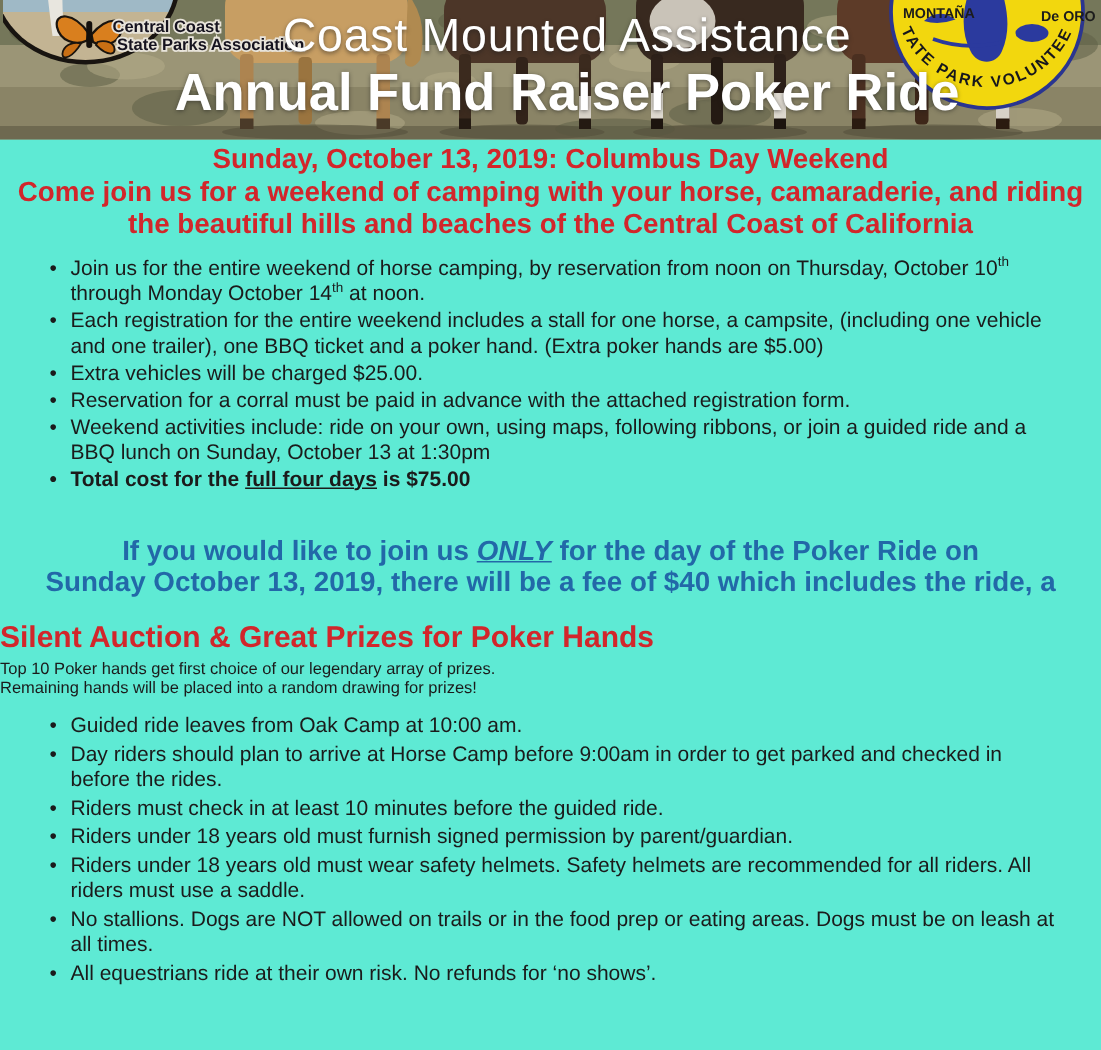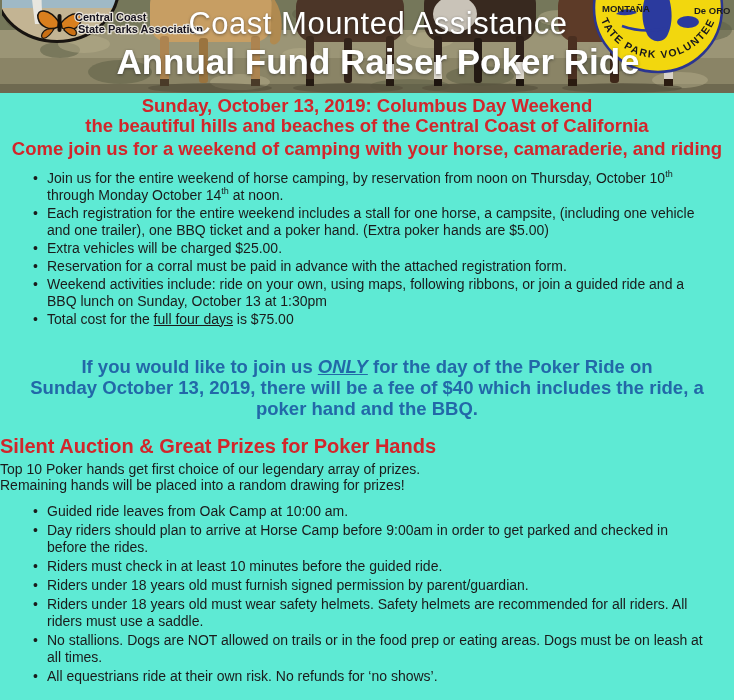--- a/index.html
+++ b/index.html
@@ -36,34 +36,34 @@
   .intro-line{font-size:18.5px;line-height:1.1;font-weight:700;white-space:nowrap;}
   .intro-line.first{margin-top:2px;}
   
   .bullets{list-style:none;margin:0;padding:0 24px 0 31px;}
   .list1{margin-top:11px;}
   .list2{margin-top:10px;}
   .bullets li{position:relative;padding-left:16px;font-size:14px;line-height:1.21;}
   .list1 li{margin-bottom:1px;}
   .list2 li{margin-bottom:2px;}
   .bullets li::before{content:"\2022";position:absolute;left:2px;top:0;}
-  .bullets li.bold{font-weight:400;}
+  .bullets li.bold{font-weight:700;}
   sup{font-size:9px;line-height:0;}
   .u{text-decoration:underline;}
   
   .day-only{
     margin-top:30px;text-align:center;
     color:var(--blue);font-weight:700;font-size:18.5px;line-height:1.13;
   }
   .day-only .line{white-space:nowrap;}
   .only{font-style:italic;text-decoration:underline;}
   
   .auction{margin-top:15px;text-align:left;}
   .auction h3{margin:0;color:var(--red);font-size:20px;line-height:1.12;font-weight:700;}
-  .aline{font-size:14px;line-height:1.17;color:var(--ink);}
+  .aline{font-size:11px;line-height:1.17;color:var(--ink);}
   .aline.first{margin-top:3px;}
 </style>
 </head>
 <body>
 
 <div class="page">
 
   <header class="banner">
 
     <svg class="photo" width="734" height="93" viewBox="0 0 734 93" aria-hidden="true">
@@ -186,43 +186,42 @@
     </svg>
 
     <div class="banner-titles">
       <div class="bt1">Coast Mounted Assistance</div>
       <div class="bt2">Annual Fund Raiser Poker Ride</div>
     </div>
   </header>
 
   <section class="intro">
     <h2>Sunday, October 13, 2019: Columbus Day Weekend</h2>
+    <div class="intro-line first">Come join us for a weekend of camping with your horse, camaraderie, and riding</div>
     <div class="intro-line">the beautiful hills and beaches of the Central Coast of California</div>
-    <div class="intro-line first">Come join us for a weekend of camping with your horse, camaraderie, and riding</div>
   </section>
 
   <ul class="bullets list1">
     <li>
       <span>Join us for the entire weekend of horse camping, by reservation from noon on Thursday, October 10</span><sup>th</sup><span> through Monday October 14</span><sup>th</sup><span> at noon.</span>
     </li>
     <li>Each registration for the entire weekend includes a stall for one horse, a campsite, (including one vehicle and one trailer), one BBQ ticket and a poker hand. (Extra poker hands are $5.00)</li>
     <li>Extra vehicles will be charged $25.00.</li>
     <li>Reservation for a corral must be paid in advance with the attached registration form.</li>
     <li>Weekend activities include: ride on your own, using maps, following ribbons, or join a guided ride and a BBQ lunch on Sunday, October 13 at 1:30pm</li>
     <li class="bold">
       <span>Total cost for the </span><span class="u">full four days</span><span> is $75.00</span>
     </li>
   </ul>
 
   <section class="day-only">
     <div class="line">
       <span>If you would like to join us </span><em class="only">ONLY</em><span> for the day of the Poker Ride on</span>
     </div>
     <div class="line">Sunday October 13, 2019, there will be a fee of $40 which includes the ride, a</div>
-    <div class="line">poker hand and the BBQ.</div>
   </section>
 
   <section class="auction">
     <h3>Silent Auction &amp; Great Prizes for Poker Hands</h3>
     <div class="aline first">Top 10 Poker hands get first choice of our legendary array of prizes.</div>
     <div class="aline">Remaining hands will be placed into a random drawing for prizes!</div>
   </section>
 
   <ul class="bullets list2">
     <li>Guided ride leaves from Oak Camp at 10:00 am.</li>

